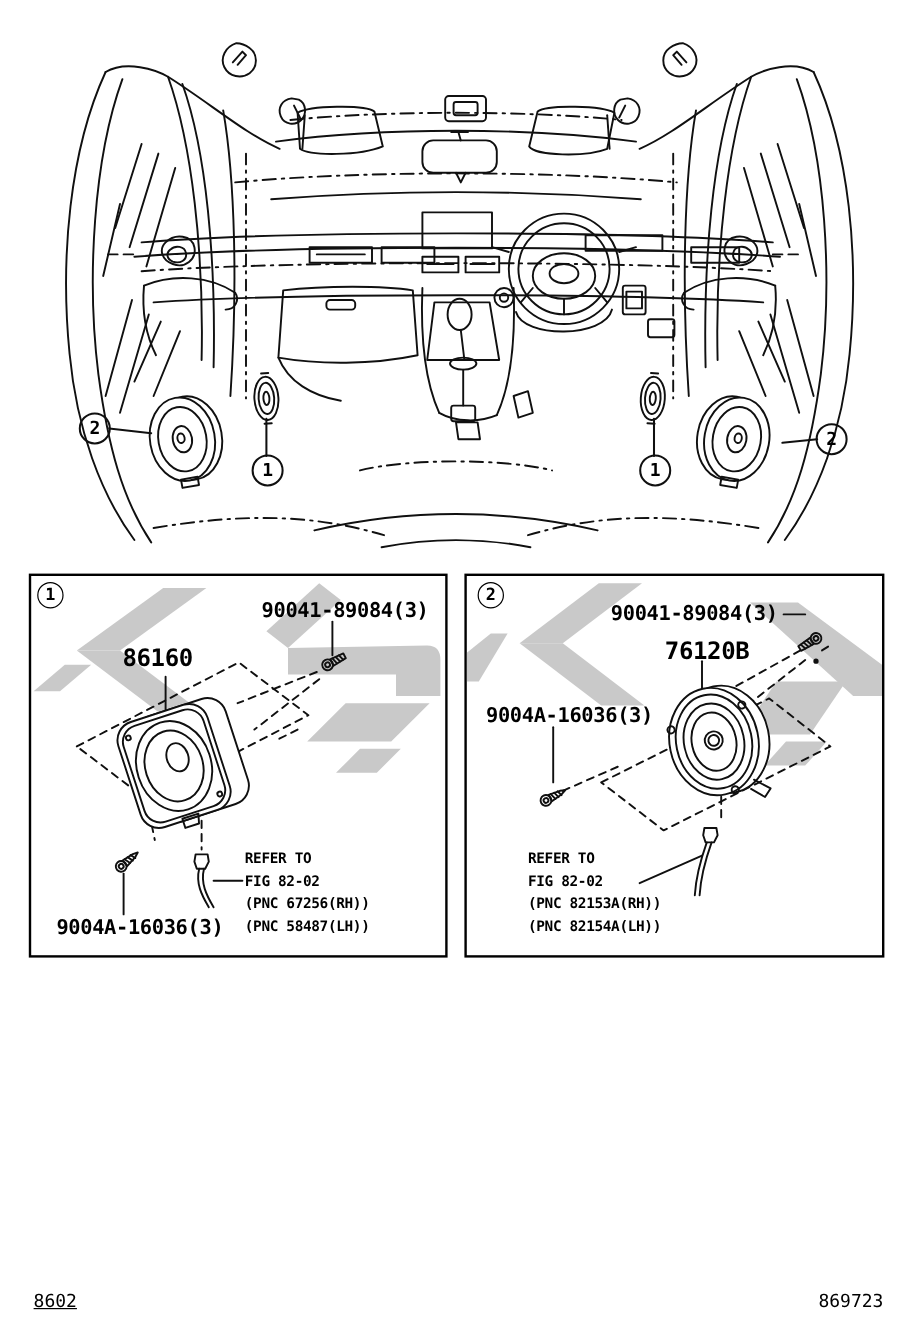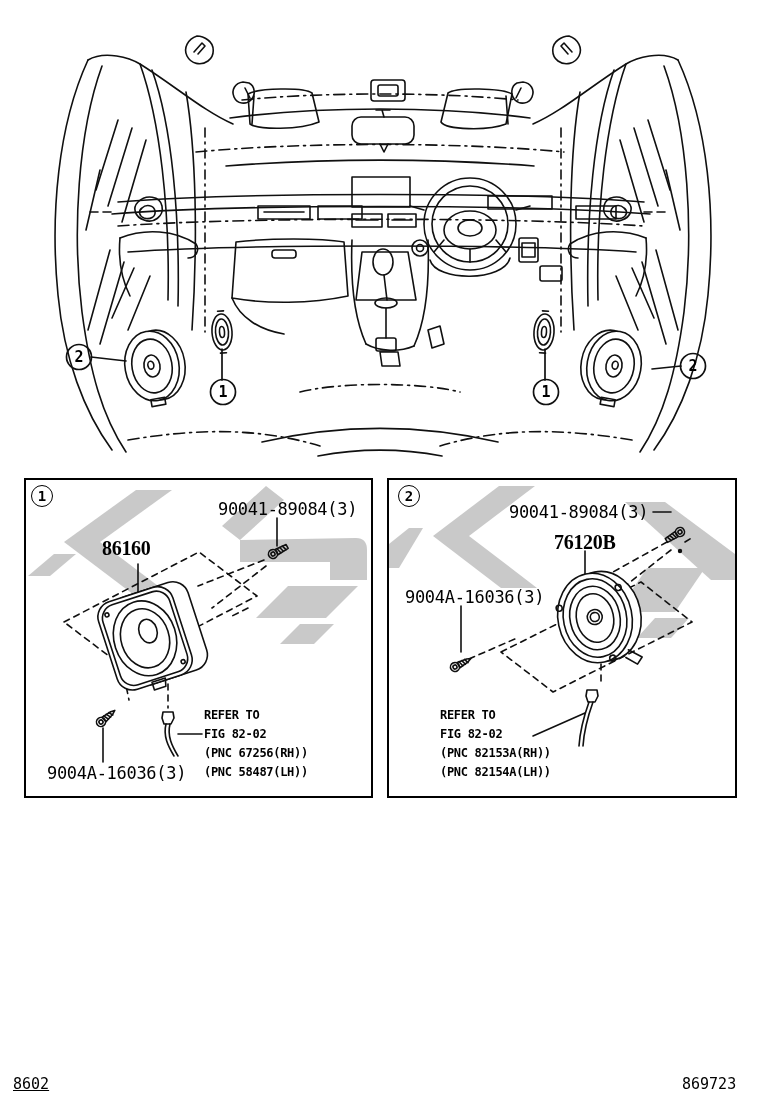--- a/index.html
+++ b/index.html
@@ -10,22 +10,22 @@
   .top-figure{position:absolute;left:0;top:0;width:760px;height:462px;}
   .part-box{position:absolute;top:478px;height:320px;border:2px solid #000;box-sizing:border-box;background:#fff;}
   .part-box.left{left:24px;width:349px;}
   .part-box.right{left:387px;width:350px;}
   .box-art{position:absolute;left:0;top:0;width:100%;height:100%;}
   .circled-num{
     position:absolute;width:22px;height:22px;border:1.6px solid #000;border-radius:50%;
     display:flex;align-items:center;justify-content:center;
     font-size:14px;font-weight:bold;line-height:1;box-sizing:border-box;background:transparent;
   }
-  .pn{position:absolute;font-size:17px;font-weight:normal;line-height:18px;white-space:nowrap;letter-spacing:-0.3px;}
-  .pn-lg{position:absolute;font-size:20px;font-weight:bold;line-height:21px;white-space:nowrap;letter-spacing:-0.3px;font-family:Liberation Serif, serif;}
+  .pn{position:absolute;font-size:17px;font-weight:bold;line-height:18px;white-space:nowrap;letter-spacing:-0.3px;}
+  .pn-lg{position:absolute;font-size:20px;font-weight:bold;line-height:21px;white-space:nowrap;letter-spacing:-0.3px;}
   .refer{position:absolute;font-size:12px;font-weight:bold;line-height:19px;white-space:nowrap;letter-spacing:-0.3px;}
   .footer-code{position:absolute;font-size:15px;line-height:16px;white-space:nowrap;}
   svg{display:block;}
 </style>
 </head>
 <body>
 
 <div class="page">
 
   <div class="top-figure">
@@ -330,16 +330,16 @@
     <div class="pn-lg" style="left:165px;top:52px;">76120B</div>
     <div class="pn" style="left:16px;top:108px;">9004A-16036(3)</div>
     <div class="refer" style="left:51px;top:226px;">
       <div>REFER TO</div>
       <div>FIG 82-02</div>
       <div>(PNC 82153A(RH))</div>
       <div>(PNC 82154A(LH))</div>
     </div>
   </div>
 
-  <div class="footer-code" style="left:13px;top:1076px;text-decoration:underline;">8602</div>
+  <div class="footer-code" style="left:28px;top:1076px;text-decoration:underline;">8602</div>
   <div class="footer-code" style="left:682px;top:1076px;text-align:right;">869723</div>
 
 </div>
 
 </body></html>

